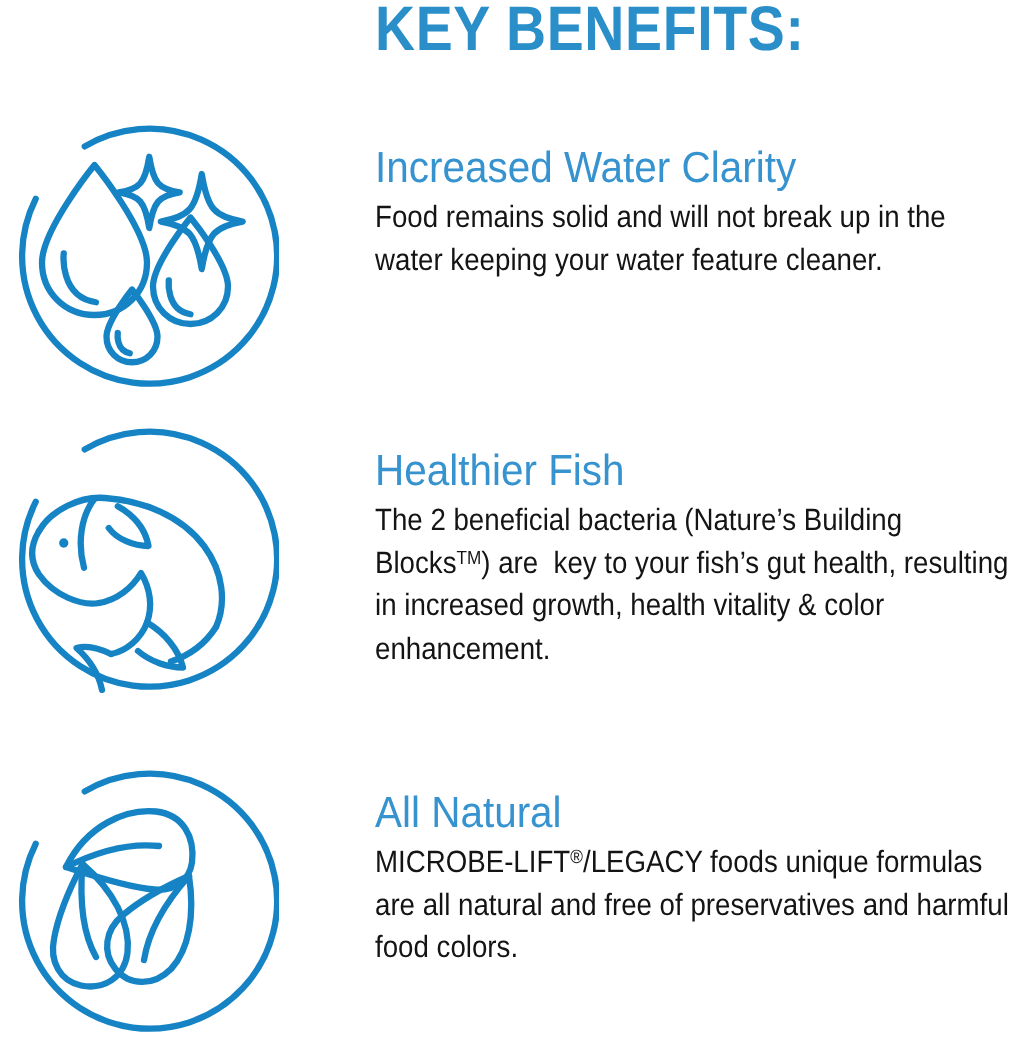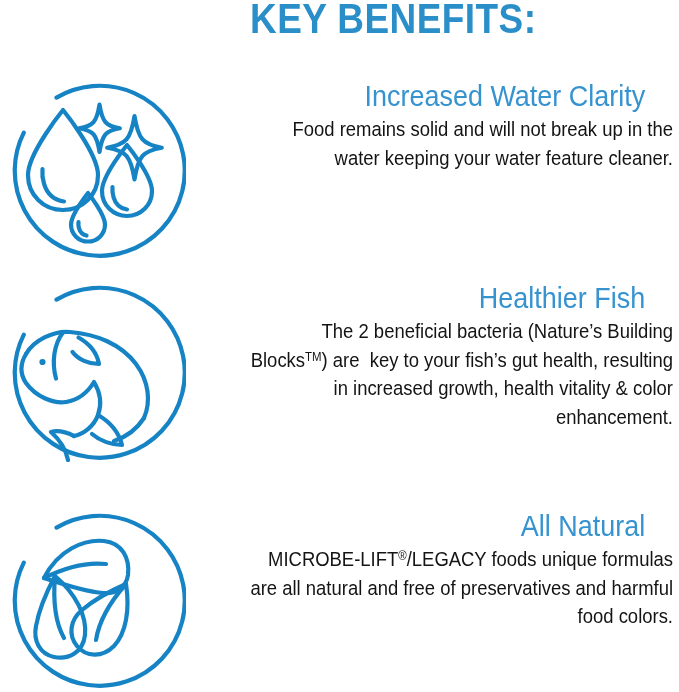--- a/index.html
+++ b/index.html
@@ -58,23 +58,22 @@
   }
   .icon-wrap svg {
     display: block;
     width: 180px;
     height: 180px;
   }
 
   .text-col {
     position: absolute;
     left: 250px;
-    top: 0;
+    top: 16px;
     width: 425px;
-    text-align: right;
   }
 
   .b-head {
     font-family: "Liberation Sans Narrow", "Liberation Sans", sans-serif;
     font-size: 29px;
     line-height: 33px;
     font-weight: normal;
     color: #3693cf;
     transform: scaleX(0.93);
     transform-origin: left top;

